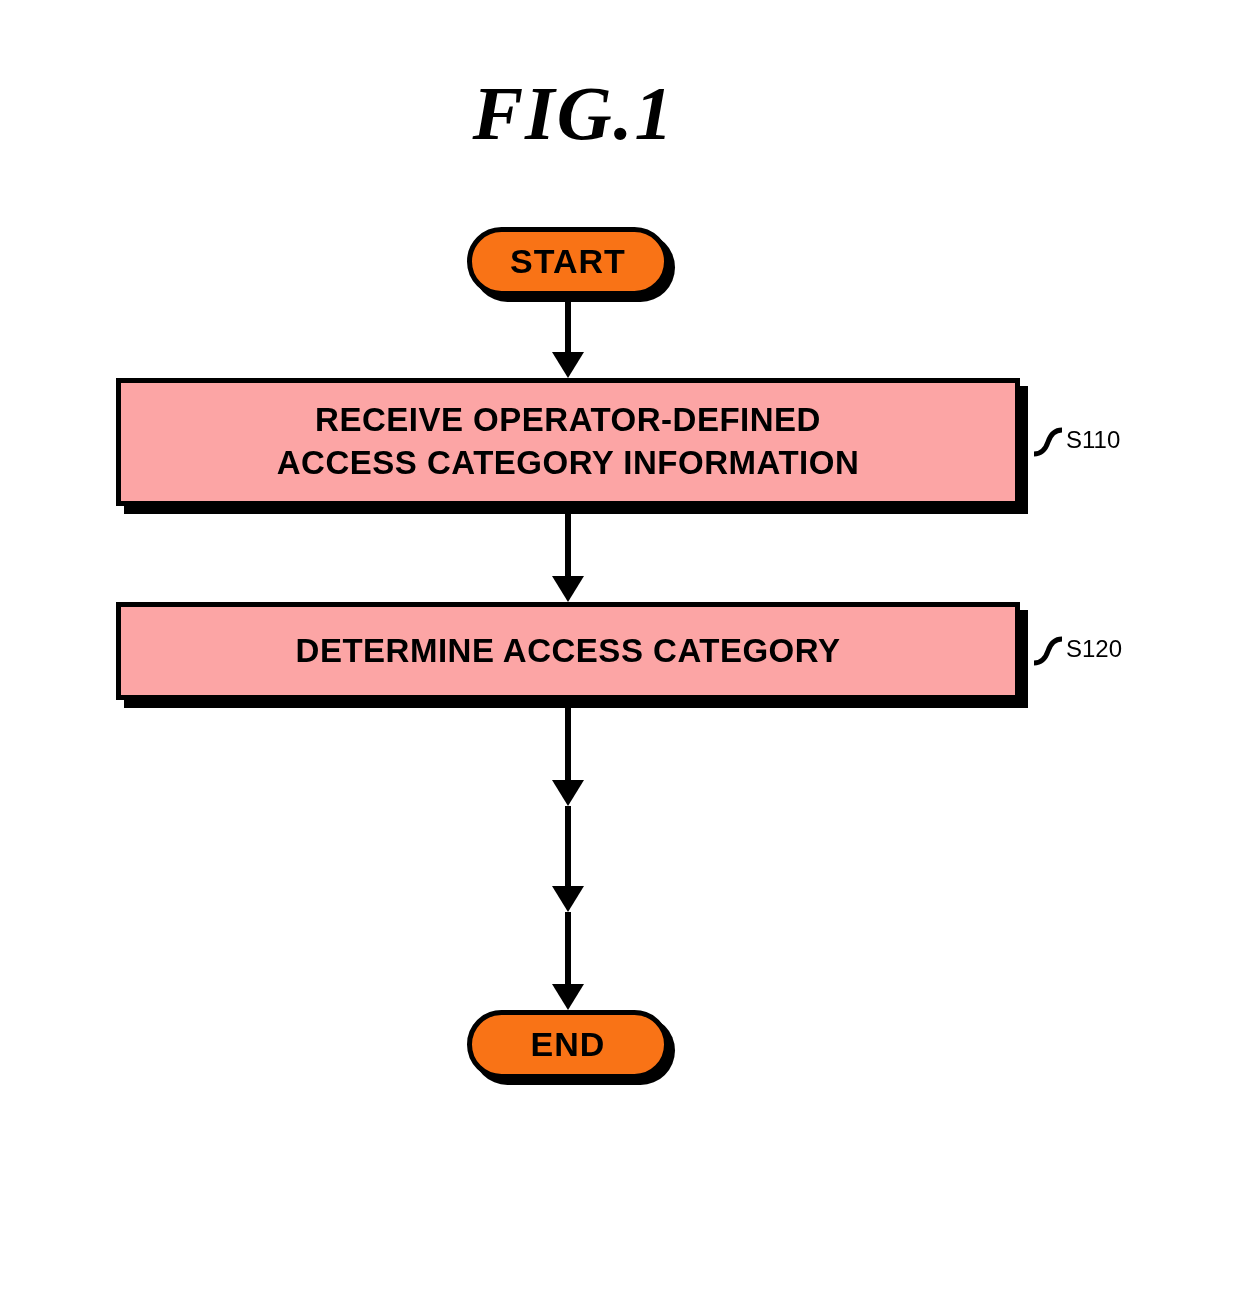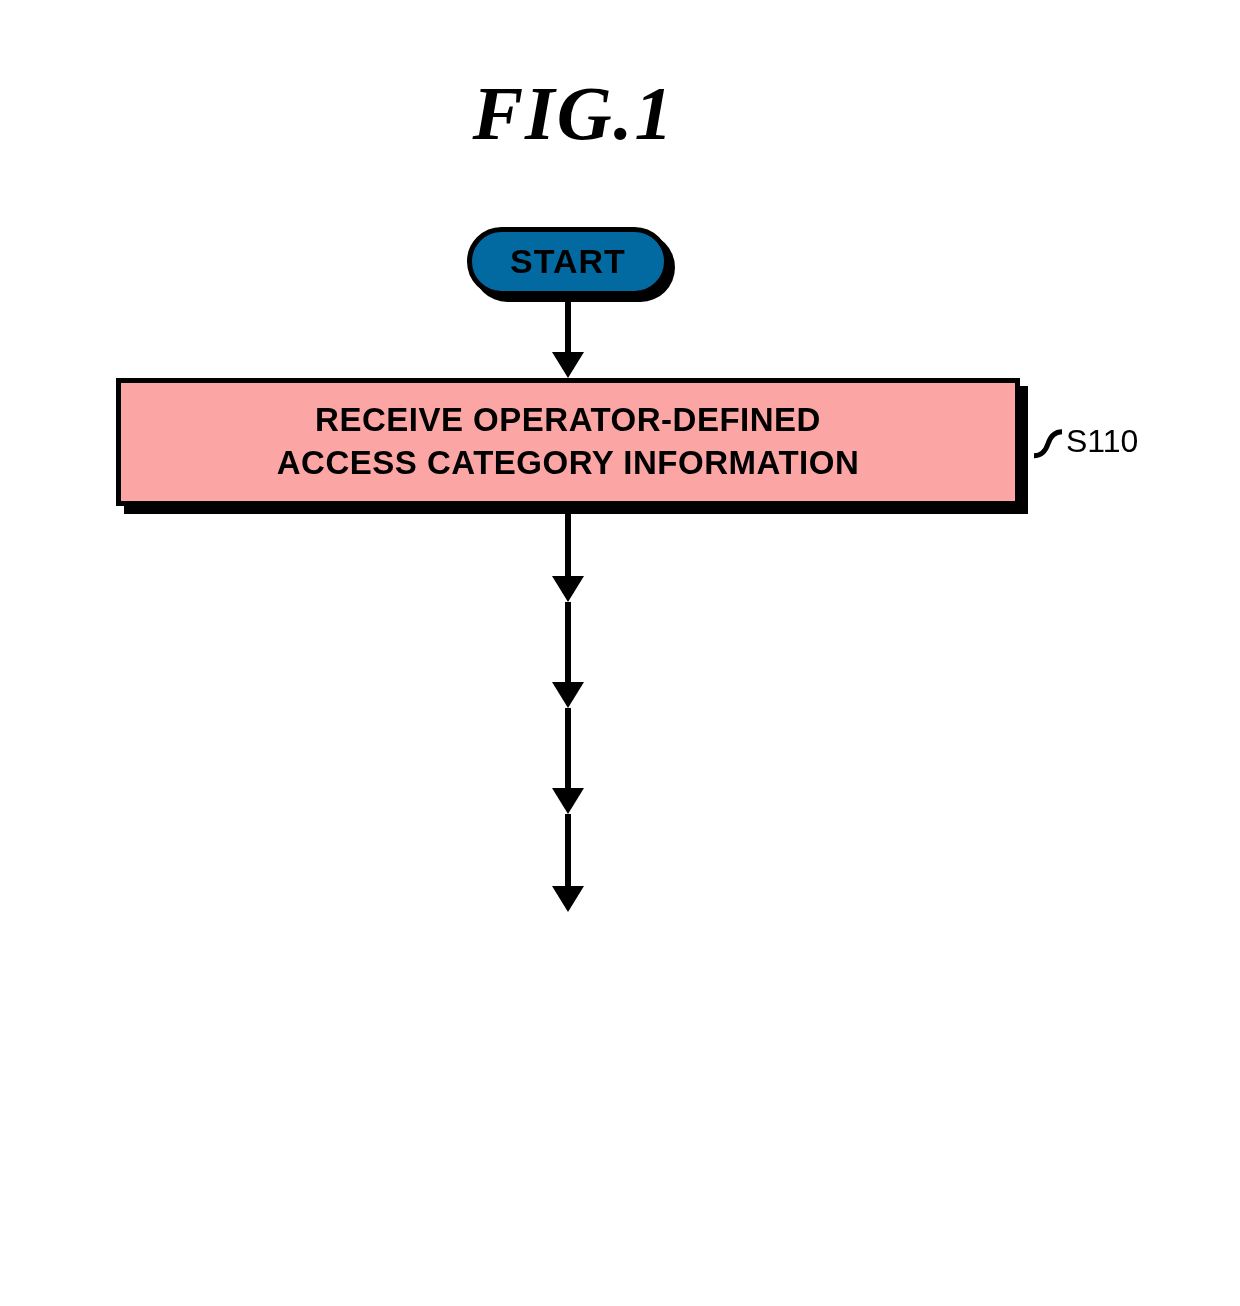--- a/index.html
+++ b/index.html
@@ -43,21 +43,21 @@
     left: 6px;
     width: 100%;
     height: 100%;
     border-radius: 999px;
     background: #000;
     z-index: 0;
   }
   .term {
     position: relative;
     z-index: 1;
-    background: #0369a1;
+    background: #f97316;
     border: 5px solid #000;
     border-radius: 999px;
     padding: 10px 36px;
     font-size: 34px;
     font-weight: 700;
     letter-spacing: 1px;
     text-align: center;
     min-width: 120px;
   }
 
@@ -99,21 +99,21 @@
   .step-row {
     position: relative;
     width: 904px;
   }
   .step-label {
     position: absolute;
     left: 100%;
     top: 50%;
     transform: translateY(-50%);
     margin-left: 14px;
-    font-size: 32px;
+    font-size: 24px;
     font-weight: 500;
     white-space: nowrap;
   }
   .step-label .hook {
     display: inline-block;
     vertical-align: middle;
     margin-right: 4px;
   }
 
   
@@ -163,33 +163,48 @@
           <path d="M0 30 Q10 30 14 18 Q18 6 28 6" stroke="#000" stroke-width="5" fill="none"></path>
         </svg><span>S110</span>
       </div>
     </div>
 
     <div class="arrow">
       <div class="shaft" style="height:70px"></div>
       <div class="head"></div>
     </div>
 
+    <div class="step-row">
+      <div class="proc-wrap">
+        <div class="proc-shadow"></div>
+        <div class="proc one-line">DETERMINE ACCESS CATEGORY</div>
+      </div>
+      <div class="step-label">
+        <svg class="hook" width="28" height="36">
+          <path d="M0 30 Q10 30 14 18 Q18 6 28 6" stroke="#000" stroke-width="5" fill="none"></path>
+        </svg><span>S120</span>
+      </div>
+    </div>
 
     <div class="arrow">
       <div class="shaft" style="height:80px"></div>
       <div class="head"></div>
     </div>
 
 
     <div class="arrow">
       <div class="shaft" style="height:80px"></div>
       <div class="head"></div>
     </div>
 
 
     <div class="arrow">
       <div class="shaft" style="height:72px"></div>
       <div class="head"></div>
     </div>
 
+    <div class="term-wrap">
+      <div class="term-shadow"></div>
+      <div class="term">END</div>
+    </div>
 
   </div>
 </div>
 
 </body></html>

